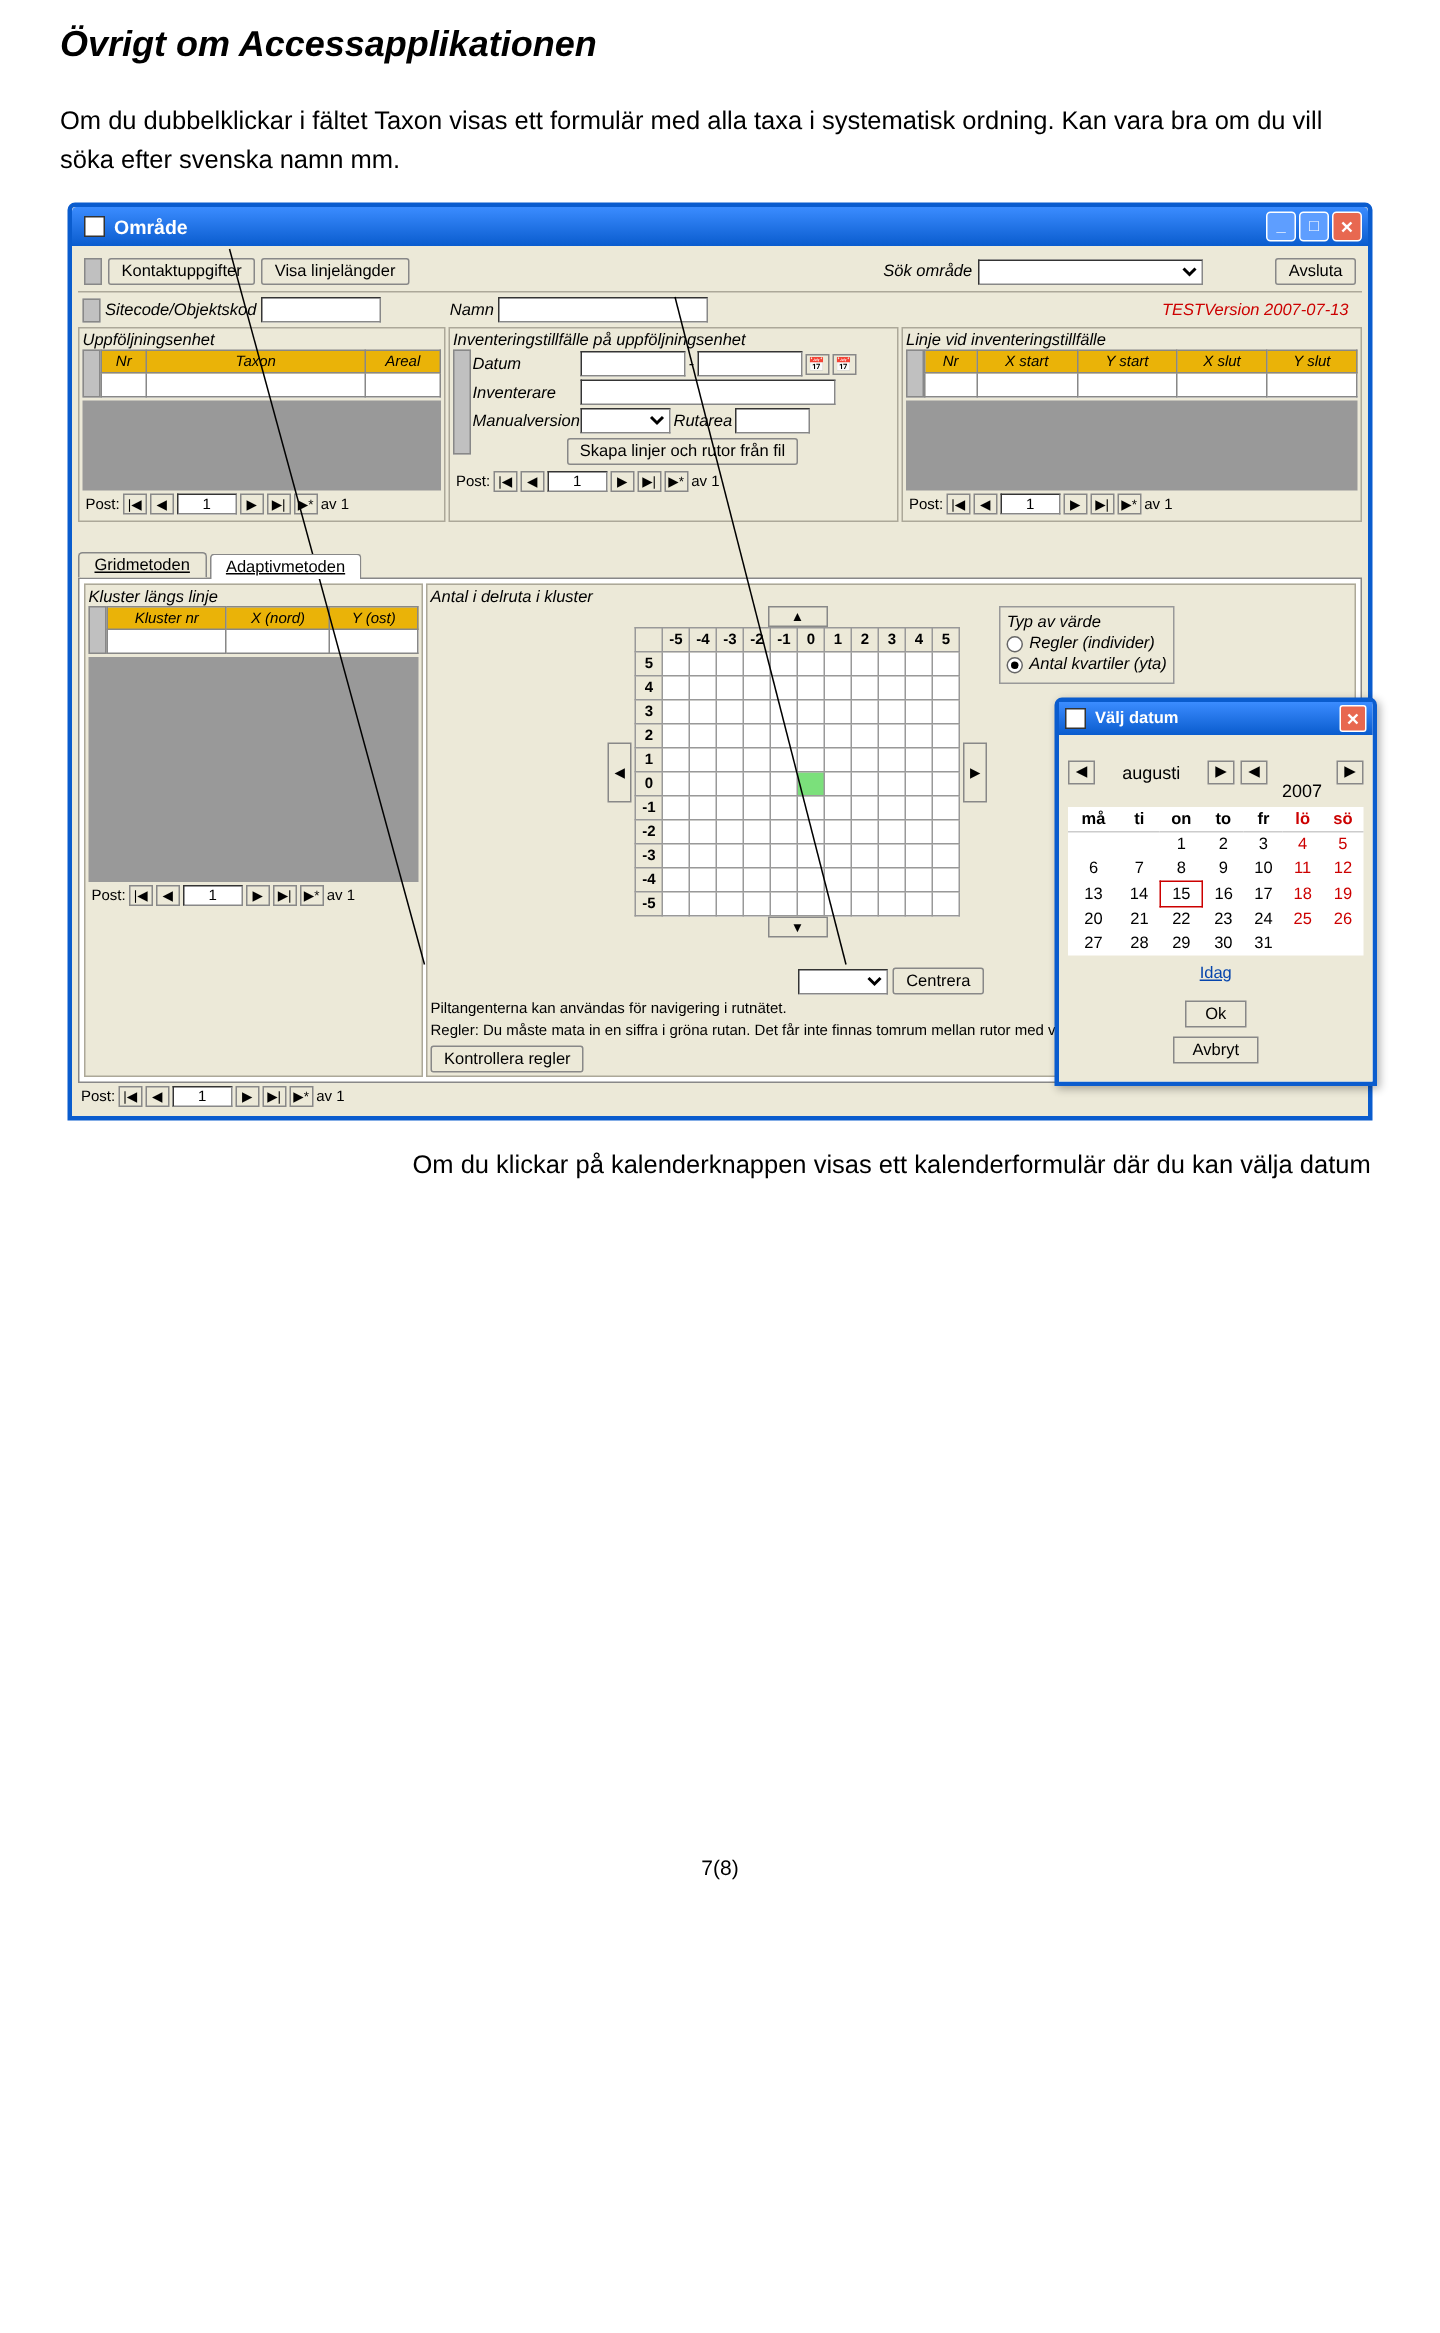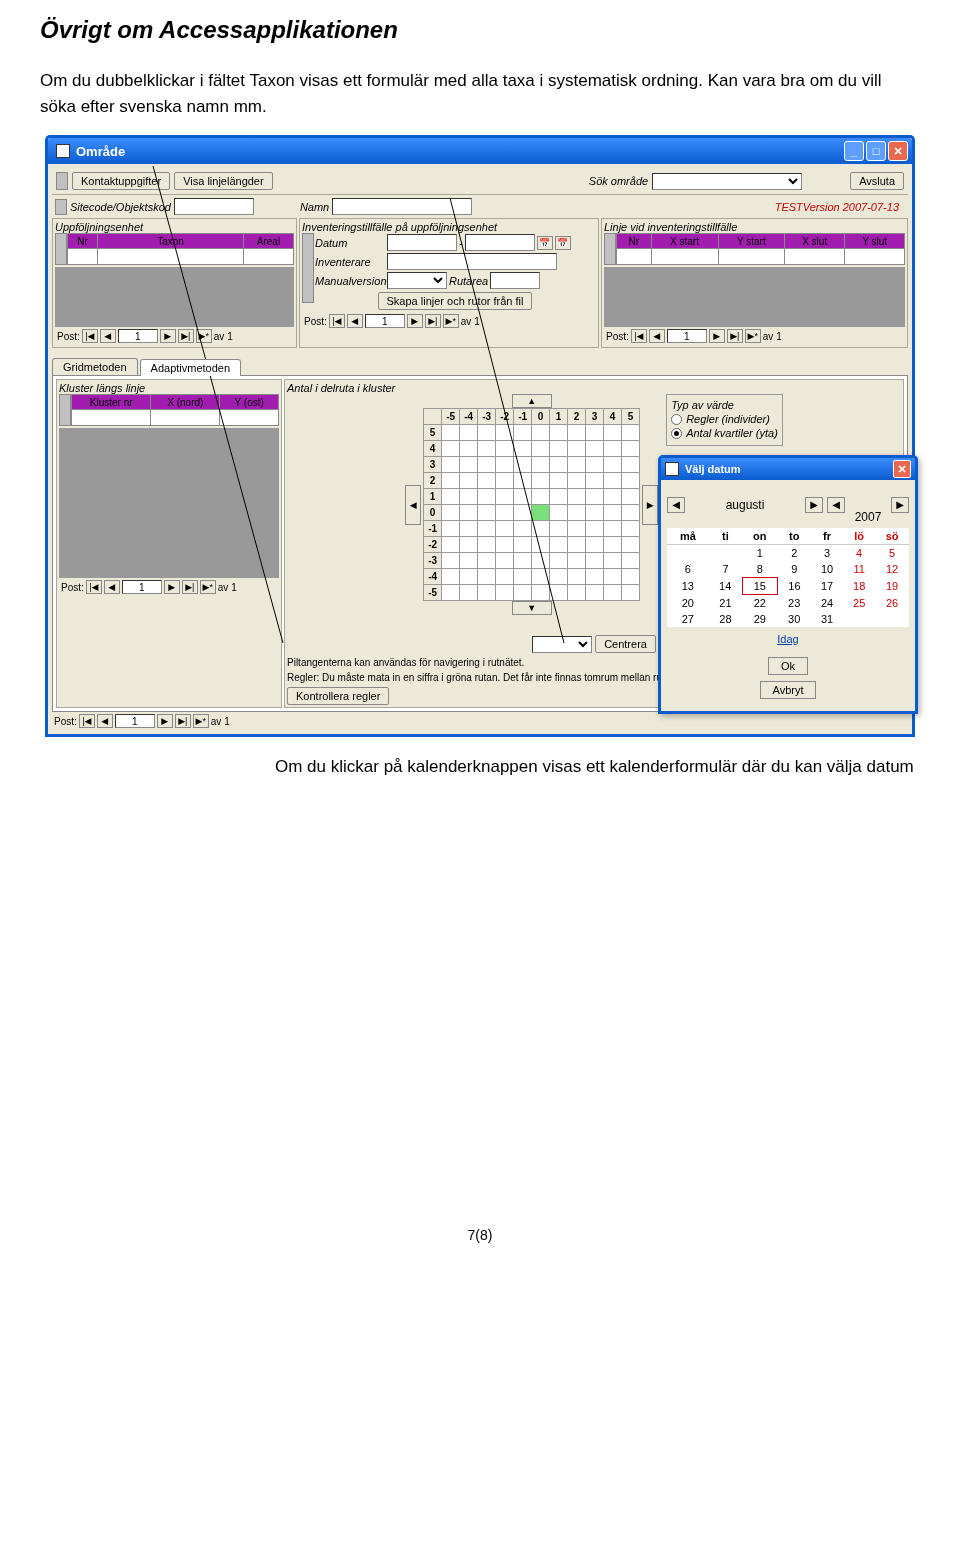--- a/index.html
+++ b/index.html
@@ -22,45 +22,45 @@
   .lbl { font-size: 11px; font-style: italic; }
   .fld { background: #fff; border: 1px inset #888; height: 17px; font-size: 11px; padding: 0 2px; }
   .combo { background: #fff; border: 1px inset #888; height: 17px; font-size: 11px; width: 150px; }
   .version-text { color: #c00; font-style: italic; font-size: 11px; text-align: right; flex: 1; margin-right: 6px; }
 
   .row2 { display: flex; align-items: center; gap: 3px; padding: 3px; }
   .col-row { display: flex; gap: 2px; align-items: stretch; }
   .panel { border: 1px solid #aca899; background: #ece9d8; padding: 2px; }
 
   .rec-selector { width: 12px; background: #c0c0c0; border: 1px solid #888; }
-  .header-cell { background: #a21caf; border: 1px solid #888; font-size: 10px; padding: 1px 4px; text-align: center; }
+  .header-cell { background: #eab308; border: 1px solid #888; font-size: 10px; padding: 1px 4px; text-align: center; font-style: italic; }
   .white-cell { background: #fff; border: 1px solid #888; height: 16px; }
 
   .nav-row { display: flex; align-items: center; gap: 2px; padding: 2px; font-size: 10px; }
   .nav-btn { width: 16px; height: 14px; border: 1px solid #888; background: #ece9d8; font-size: 9px; display: inline-flex; align-items: center; justify-content: center; cursor: pointer; }
   .nav-text { width: 40px; background: #fff; border: 1px inset #888; height: 14px; font-size: 10px; text-align: center; }
 
-  .tab-strip { display: flex; margin-top: 10px; border-bottom: 1px solid #888; }
+  .tab-strip { display: flex; margin-top: 20px; border-bottom: 1px solid #888; text-decoration: underline; }
   .tab { background: #ece9d8; border: 1px solid #888; border-bottom: none; padding: 2px 10px; font-size: 11px; border-radius: 3px 3px 0 0; cursor: pointer; margin-right: 2px; }
   .tab.active { background: #fff; font-weight: normal; position: relative; top: 1px; }
   .delruta-panel { flex: 1; }
   .grid-table { border-collapse: collapse; font-size: 10px; }
   .grid-table td, .grid-table th { border: 1px solid #999; width: 18px; height: 16px; text-align: center; background: #fff; font-weight: normal; }
   .grid-table .ghead { background: #ece9d8; font-weight: bold; }
   .grid-table .green { background: #7be07b; }
 
   .side-panel { border: 1px solid #999; padding: 4px; font-size: 11px; }
   .radio-row { display: flex; align-items: center; gap: 4px; margin: 2px 0; }
   .radio { width: 11px; height: 11px; border-radius: 50%; border: 1px solid #666; background: #fff; display: inline-flex; align-items: center; justify-content: center; }
   .radio.sel::after { content: ""; width: 5px; height: 5px; background: #000; border-radius: 50%; }
 
   .help-text { font-size: 10px; margin: 4px 0; }
 
   
-  .datepicker { position: absolute; right: -6px; bottom: 20px; width: 260px; border: 3px solid #0a5cce; border-radius: 5px 5px 0 0; background: #fff; font-size: 11px; box-shadow: 2px 2px 6px rgba(0,0,0,.3); }
+  .datepicker { position: absolute; right: -6px; bottom: 20px; width: 215px; border: 3px solid #0a5cce; border-radius: 5px 5px 0 0; background: #fff; font-size: 11px; box-shadow: 2px 2px 6px rgba(0,0,0,.3); }
   .dp-title { background: linear-gradient(to bottom, #3b8cff 0%, #0a5cce 100%); height: 22px; color: #fff; font-weight: bold; display: flex; align-items: center; padding: 0 4px; }
   .dp-close { margin-left: auto; width: 18px; height: 18px; background: #e86850; border: 1px solid #fff; border-radius: 2px; display: flex; align-items: center; justify-content: center; color: #fff; font-weight: bold; cursor: pointer; }
   .dp-body { padding: 6px; background: #ece9d8; }
   .dp-navrow { display: flex; align-items: center; justify-content: center; gap: 4px; margin-bottom: 4px; }
   .dp-nav { width: 18px; height: 16px; border: 1px solid #888; background: #ece9d8; font-size: 10px; text-align: center; cursor: pointer; line-height: 14px; }
   .dp-month { flex: 1; text-align: center; font-size: 12px; }
   .dp-year { width: 38px; text-align: center; font-size: 12px; margin-top: 24px; }
   .dp-table { width: 100%; border-collapse: collapse; font-size: 11px; background: #fff; }
   .dp-table th { padding: 2px 0; font-weight: bold; border-bottom: 1px solid #ccc; }
   .dp-table th.red, .dp-table td.red { color: #c00; }

